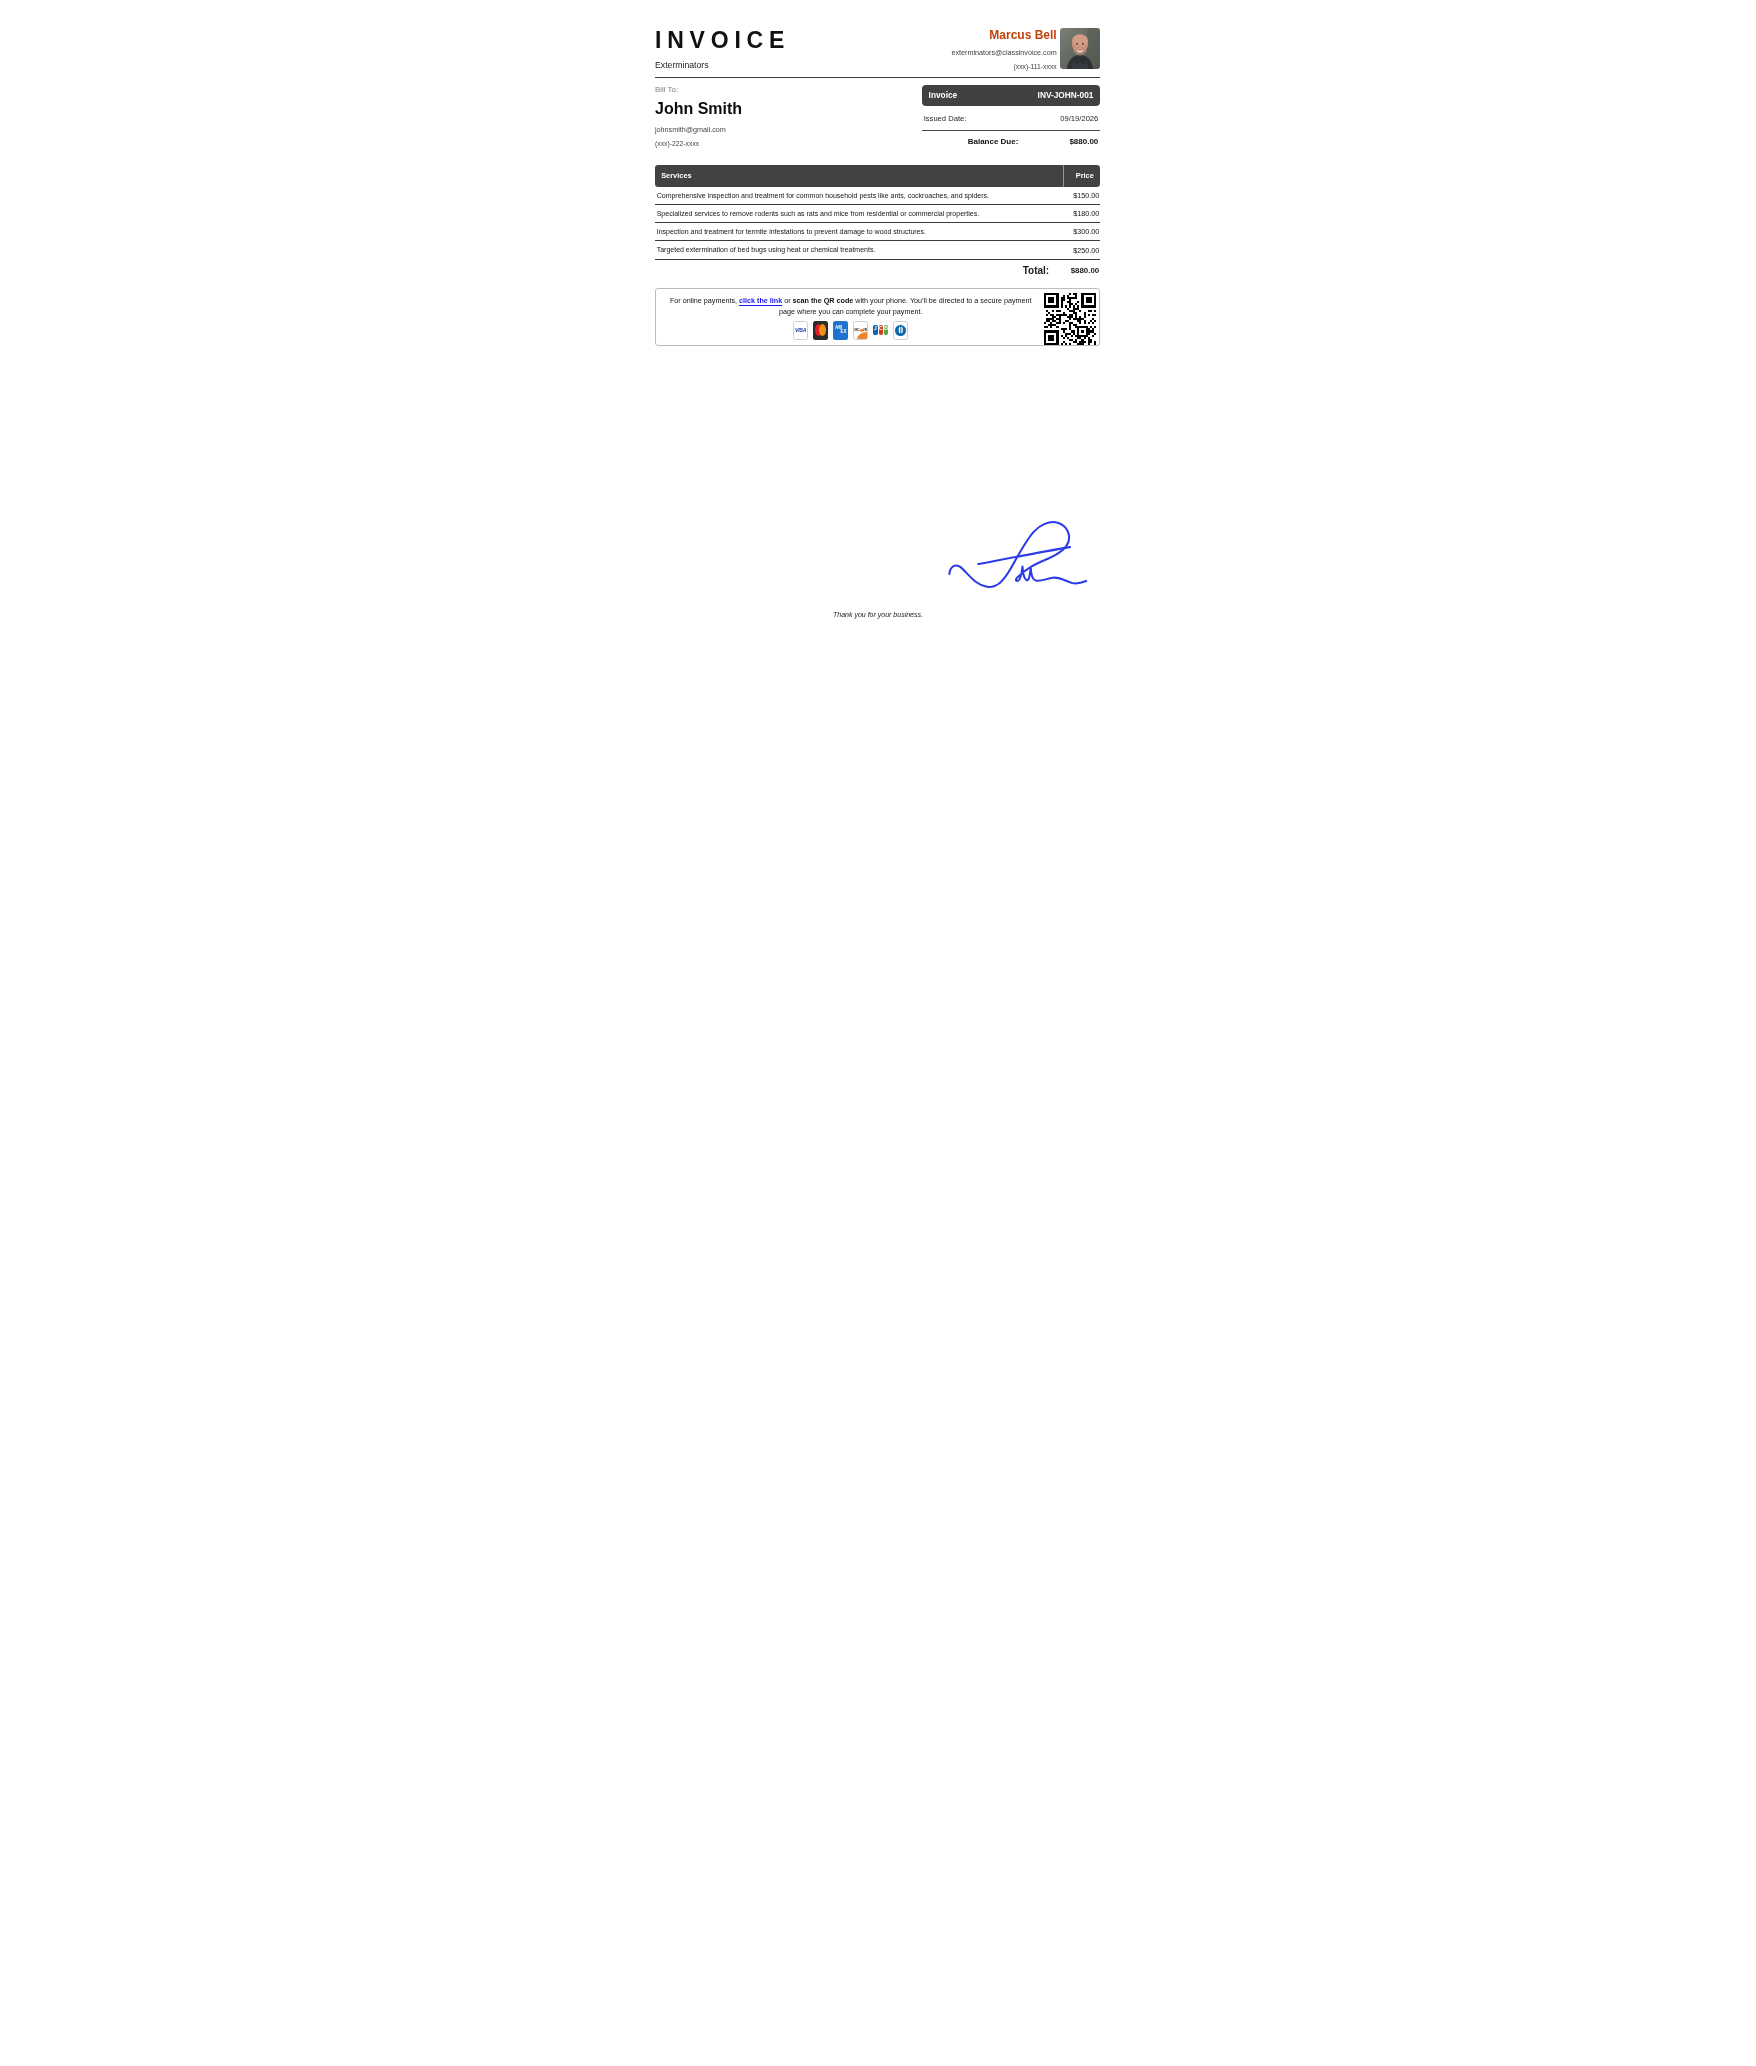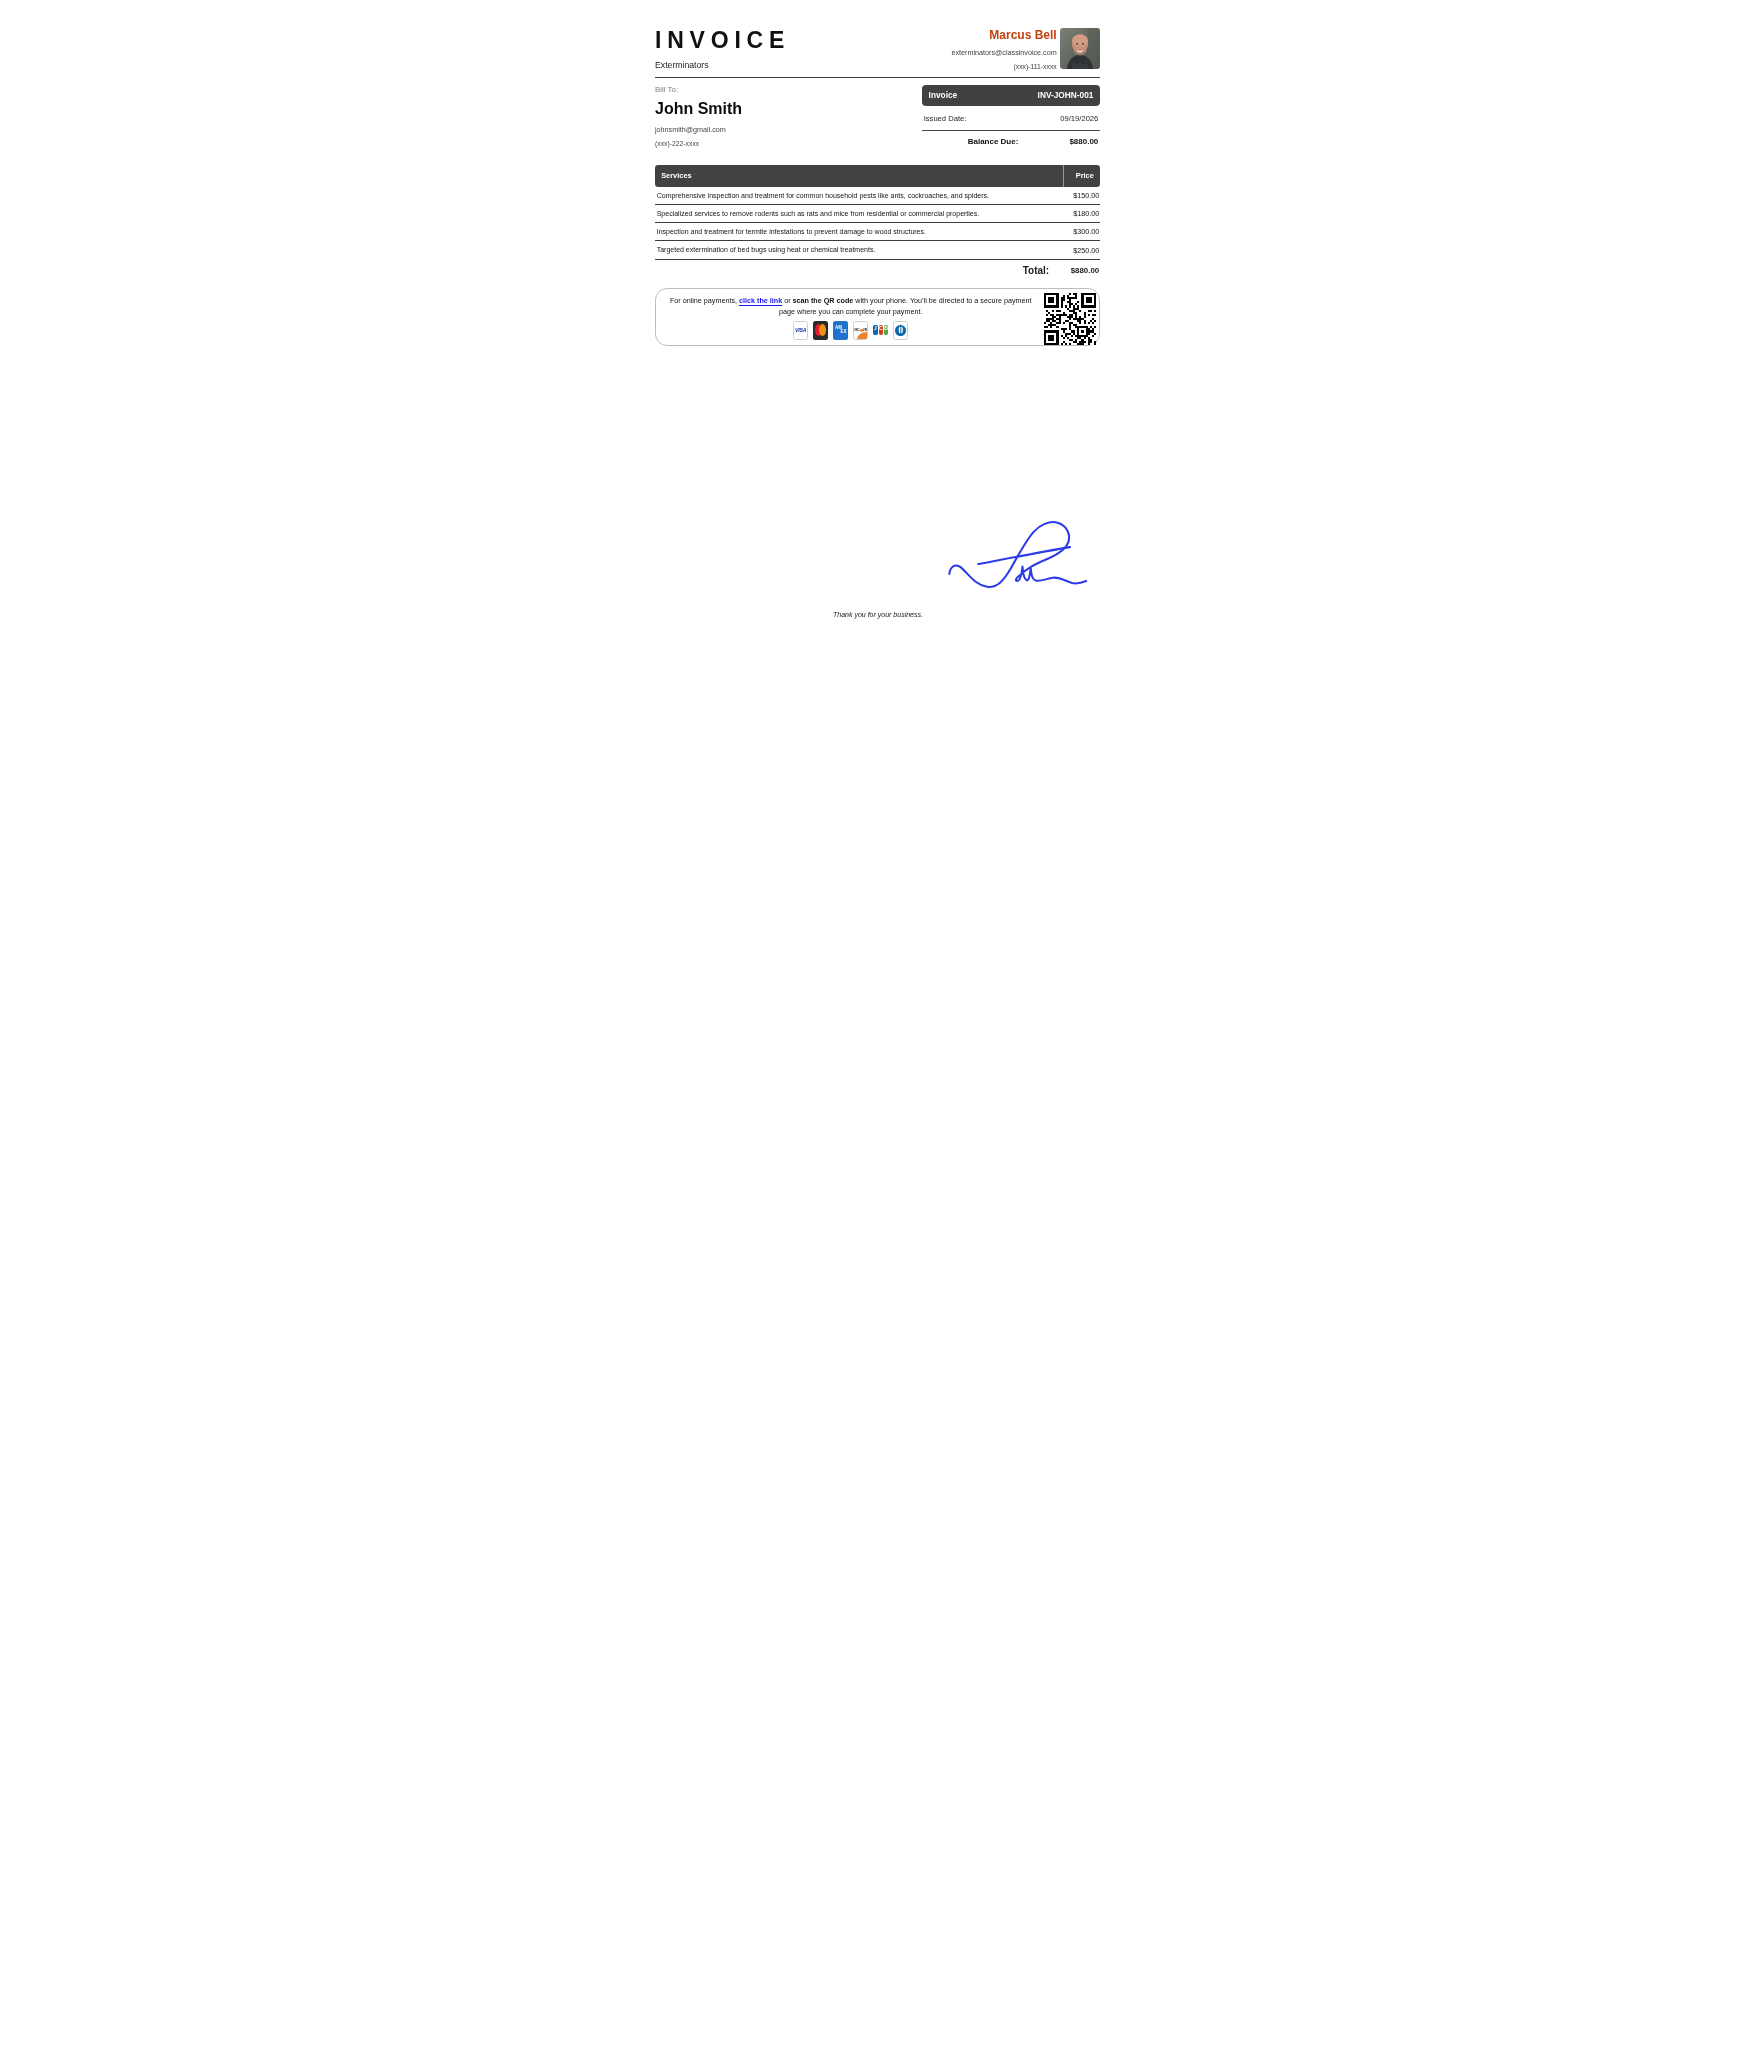--- a/index.html
+++ b/index.html
@@ -60,21 +60,21 @@
   .trow-total .tlab { font-weight:800; font-size:10px; margin-right:21.5px; }
   .trow-total .tval { font-weight:800; font-size:7.9px; }
 
   
   .terms { margin-top:18px; }
   .terms-label { font-size:7.9px; color:#8a8a8a; }
   .terms p { font-size:7.6px; color:#242424; margin-top:6.2px; }
 
   
   .paybox {
-    margin-top:12.4px; border:0.8px solid #bdbdbd; border-radius:12px;
+    margin-top:12.4px; border:0.8px solid #bdbdbd; border-radius:3px;
     height:58px; display:flex; align-items:stretch; padding:3.3px 2.5px 3.3px 5px;
   }
   .pay-left { flex:1; display:flex; flex-direction:column; align-items:center; justify-content:space-between; padding:2.5px 4.1px 1.7px 4.1px; }
   .pay-text { font-size:7.2px; color:#121212; text-align:center; line-height:1.55; max-width:364px; }
   .pay-link { color:#1b16f0; font-weight:800; text-decoration:underline; text-decoration-thickness:1px; text-underline-offset:1.7px; cursor:pointer; }
   .pay-bold { font-weight:800; }
   .cards { display:flex; gap:5px; align-items:center; margin-bottom:0.8px; }
   .card { width:15px; height:19px; border-radius:2.5px; display:flex; align-items:center; justify-content:center; position:relative; overflow:hidden; background:#fff; }
   .card.bordered { border:0.6px solid #cfcfcf; }
   .card.visa span { color:#1a34a8; font-weight:800; font-style:italic; font-size:5.2px; letter-spacing:-0.2px; }

